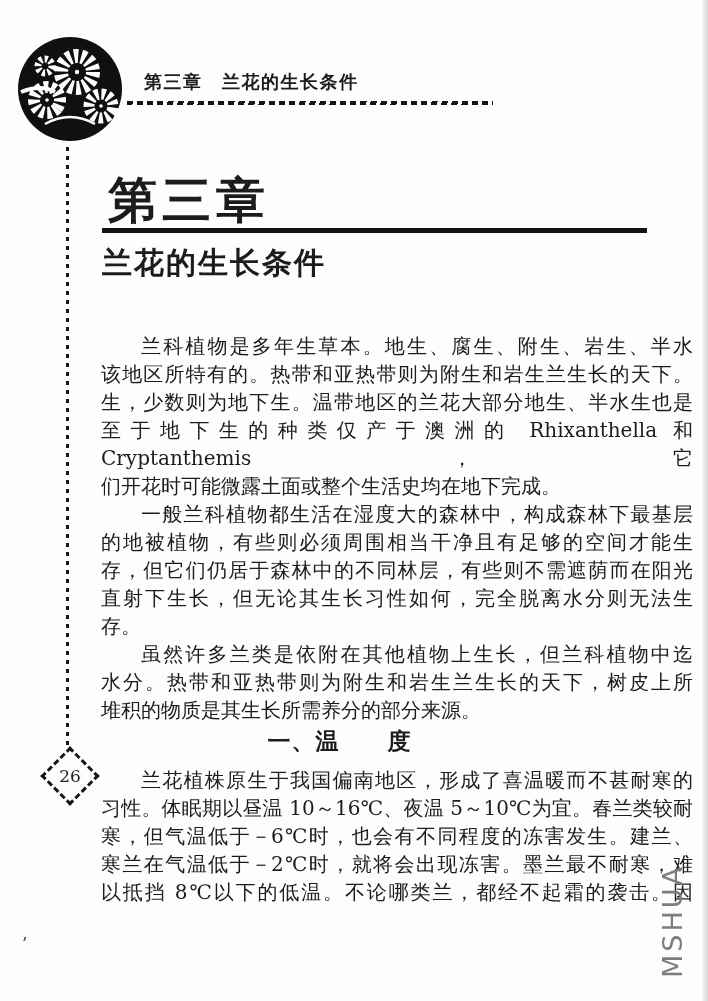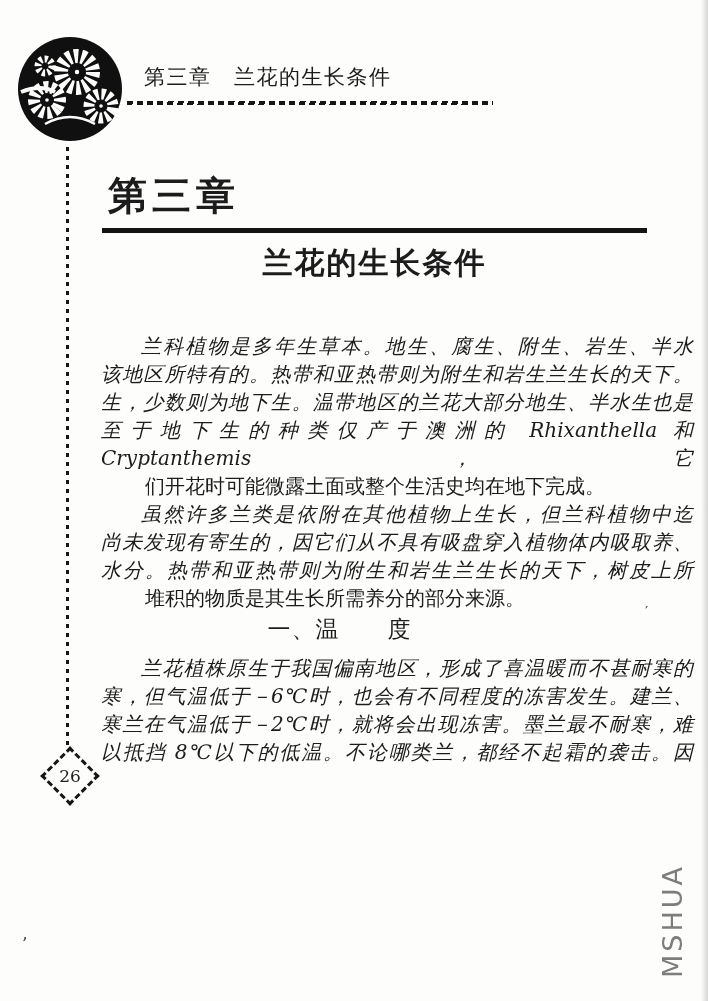--- a/index.html
+++ b/index.html
@@ -5,37 +5,37 @@
   html,body{margin:0;padding:0;background:#e8e8e8;}
   .page{
     position:relative;width:708px;height:1001px;margin:0 auto;
     background:#fdfdfc;overflow:hidden;
     font-family:"DejaVu Serif","Liberation Serif",serif;
     color:#1c1c1c;
   }
   .scan-edge{position:absolute;right:0;top:0;width:7px;height:100%;
     background:linear-gradient(90deg,rgba(0,0,0,0),rgba(110,110,110,.28));}
   .logo{position:absolute;left:15px;top:34px;width:110px;height:110px;}
-  .running-head{position:absolute;left:144px;top:63px;font-size:21px;font-weight:normal;
+  .running-head{position:absolute;left:144px;top:70px;font-size:18px;font-weight:bold;
     letter-spacing:1.5px;white-space:nowrap;}
   .head-dash{position:absolute;left:127px;top:101px;width:366px;height:4px;
     background:repeating-linear-gradient(100deg,#161616 0 6px,transparent 6px 10px);}
   .v-dotted{position:absolute;left:66px;top:147px;width:3px;height:603px;
     background:repeating-linear-gradient(180deg,#161616 0 4px,transparent 4px 9px);}
-  .chapter-title{position:absolute;left:108px;top:174px;margin:0;font-size:39px;
+  .chapter-title{position:absolute;left:108px;top:174px;margin:0;font-size:49px;
     font-weight:bold;letter-spacing:5px;line-height:1.1;}
   .chapter-rule{position:absolute;left:102px;top:228px;width:545px;height:5px;background:#141414;}
   .chapter-subtitle{position:absolute;left:102px;top:245px;width:545px;margin:0;
-    font-size:30px;font-weight:bold;letter-spacing:2px;text-align:center;line-height:1.2;}
+    font-size:30px;font-weight:bold;letter-spacing:2px;text-align:left;line-height:1.2;}
   .body{position:absolute;left:101px;top:332px;width:592px;font-size:20px;line-height:28px;}
   .line{text-align:justify;}
-  .jl{text-align-last:justify;font-style:italic;}
-  .pl{text-align-last:left;margin-left:44px;}
+  .jl{text-align-last:justify;}
+  .pl{text-align-last:left;}
   .ind{text-indent:2em;}
-  .sec-heading{margin:2px 115px 10px 0;font-size:23px;font-weight:normal;
+  .sec-heading{margin:2px 115px 10px 0;font-size:23px;font-weight:bold;
     text-align:center;line-height:30px;letter-spacing:1px;}
   .diamond{position:absolute;left:49px;top:755px;width:36px;height:36px;
     border:3px dashed #161616;transform:rotate(45deg);background:#fdfdfc;}
   .diamond .pn{position:absolute;left:0;top:0;width:100%;height:100%;
     display:flex;align-items:center;justify-content:center;
     transform:rotate(-45deg);font-size:17px;color:#222;}
   .watermark{position:absolute;left:600px;top:903px;width:150px;height:36px;
     transform:rotate(-90deg);transform-origin:center;
     font-family:"DejaVu Sans","Liberation Sans",sans-serif;
     font-size:27px;letter-spacing:3px;color:#7d7d7d;text-align:center;}
@@ -70,28 +70,35 @@
 
   <div class="body">
     <div class="para">
       <div class="line ind jl">兰科植物是多年生草本。地生、腐生、附生、岩生、半水</div>
       <div class="line jl">该地区所特有的。热带和亚热带则为附生和岩生兰生长的天下。</div>
       <div class="line jl">生，少数则为地下生。温带地区的兰花大部分地生、半水生也是</div>
       <div class="line jl">至于地下生的种类仅产于澳洲的 Rhixanthella 和 Cryptanthemis，它</div>
       <div class="line pl">们开花时可能微露土面或整个生活史均在地下完成。</div>
     </div>
     <div class="para">
+      <div class="line ind jl">一般兰科植物都生活在湿度大的森林中，构成森林下最基层</div>
+      <div class="line jl">的地被植物，有些则必须周围相当干净且有足够的空间才能生</div>
+      <div class="line jl">存，但它们仍居于森林中的不同林层，有些则不需遮荫而在阳光</div>
+      <div class="line jl">直射下生长，但无论其生长习性如何，完全脱离水分则无法生</div>
+      <div class="line pl">存。</div>
+    </div>
+    <div class="para">
       <div class="line ind jl">虽然许多兰类是依附在其他植物上生长，但兰科植物中迄</div>
-      <div class="line jl">尚未发现有寄生的，因它们从不具有吸盘穿入植物体内吸取养、</div>
       <div class="line jl">水分。热带和亚热带则为附生和岩生兰生长的天下，树皮上所</div>
       <div class="line pl">堆积的物质是其生长所需养分的部分来源。</div>
     </div>
     <h3 class="sec-heading">一、温　　度</h3>
     <div class="para">
       <div class="line ind jl">兰花植株原生于我国偏南地区，形成了喜温暖而不甚耐寒的</div>
+      <div class="line jl">习性。体眠期以昼温 10～16℃、夜温 5～10℃为宜。春兰类较耐</div>
       <div class="line jl">寒，但气温低于－6℃时，也会有不同程度的冻害发生。建兰、</div>
       <div class="line jl">寒兰在气温低于－2℃时，就将会出现冻害。墨兰最不耐寒，难</div>
       <div class="line jl">以抵挡 8℃以下的低温。不论哪类兰，都经不起霜的袭击。因</div>
     </div>
   </div>
 
   <div class="diamond">
     <span class="pn">26</span>
   </div>
 

